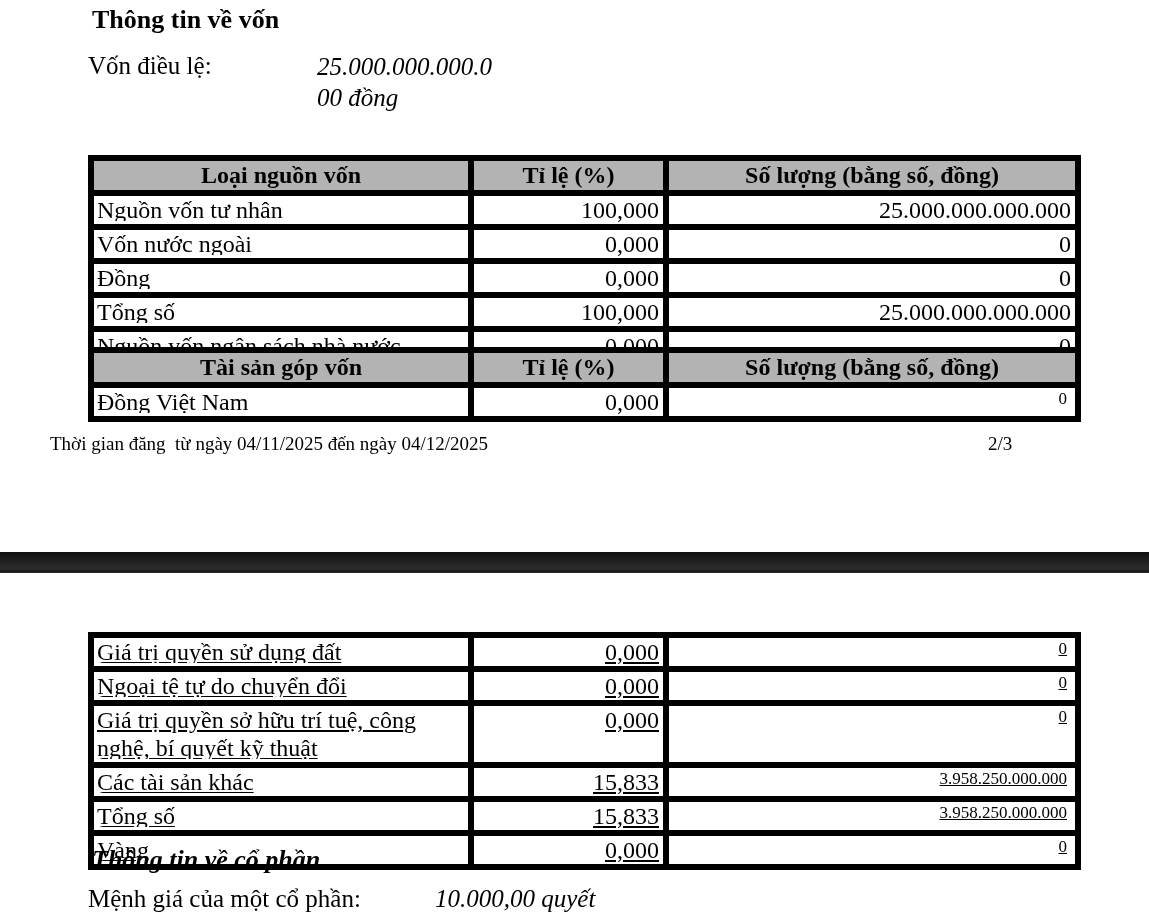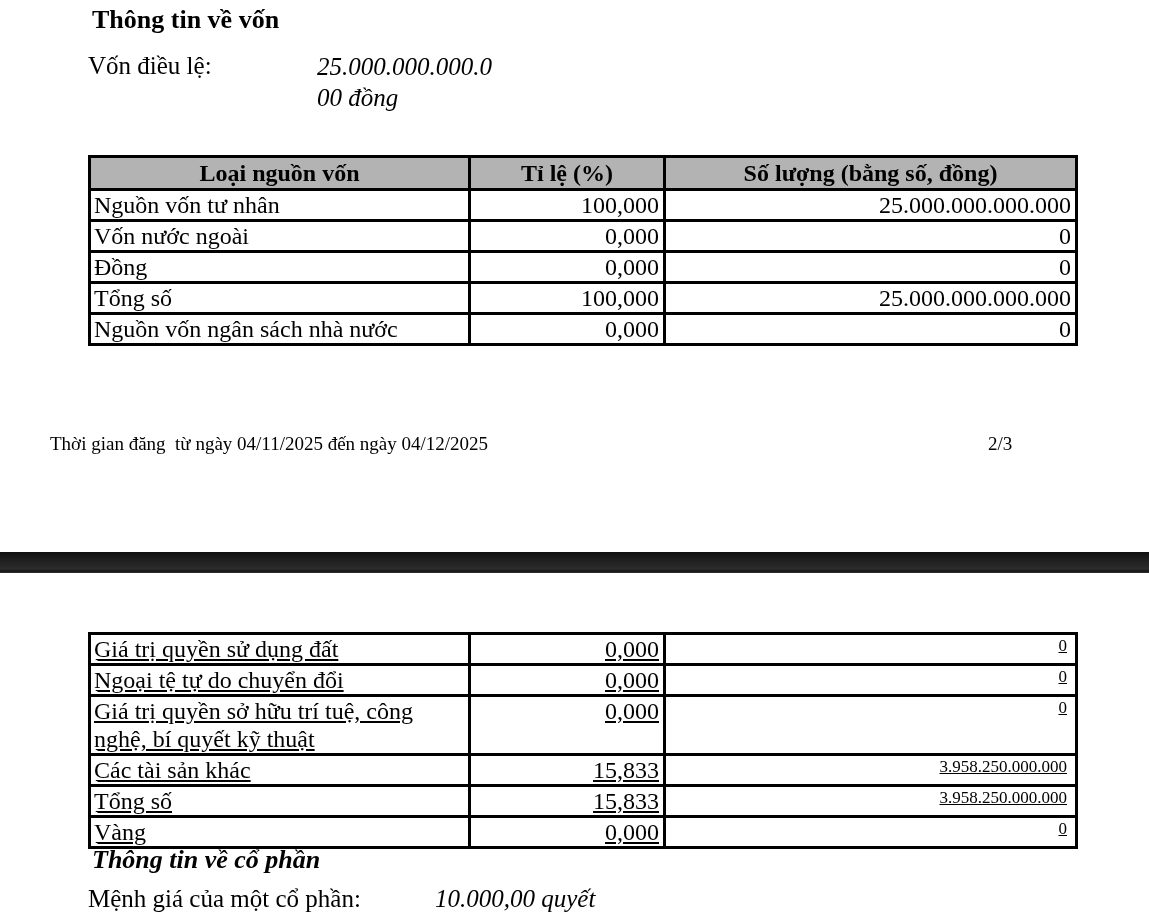--- a/index.html
+++ b/index.html
@@ -49,21 +49,21 @@
     border-collapse: collapse;
     table-layout: fixed;
     width: 987px;
     left: 88px;
   }
   #table-capital { top: 155px; }
   #table-assets  { top: 347px; }
   #table-assets-cont { top: 632px; text-decoration: underline; }
 
   .doc-table th, .doc-table td {
-    border: 3px solid #000000;
+    border: 6px solid #000000;
     font-size: 24px;
     overflow: hidden;
   }
   .doc-table th {
     background: #b3b3b3;
     font-weight: bold;
     text-align: center;
     height: 33px;
     line-height: 29px;
     padding: 0 2px;
@@ -144,20 +144,39 @@
       <td class="c-num">25.000.000.000.000</td>
     </tr>
     <tr>
       <td class="c-label">Nguồn vốn ngân sách nhà nước</td>
       <td class="c-num">0,000</td>
       <td class="c-num">0</td>
     </tr>
   </tbody>
     </table>
 
+  <table class="doc-table" id="table-assets">
+    <colgroup>
+        <col style="width:380px">
+        <col style="width:195px">
+        <col style="width:412px">
+      </colgroup>
+    <tbody>
+        <tr>
+      <th>Tài sản góp vốn</th>
+      <th>Tỉ lệ (%)</th>
+      <th>Số lượng (bằng số, đồng)</th>
+    </tr>
+    <tr>
+      <td class="c-label">Đồng Việt Nam</td>
+      <td class="c-num">0,000</td>
+      <td class="c-num amt-small">0</td>
+    </tr>
+  </tbody>
+    </table>
 
   <div class="footer-line" id="page-period">Thời gian đăng  từ ngày 04/11/2025 đến ngày 04/12/2025</div>
   <div class="footer-line" id="page-number">2/3</div>
 
   <div id="page-divider"></div>
 
   <table class="doc-table" id="table-assets-cont">
     <colgroup>
         <col style="width:380px">
         <col style="width:195px">

